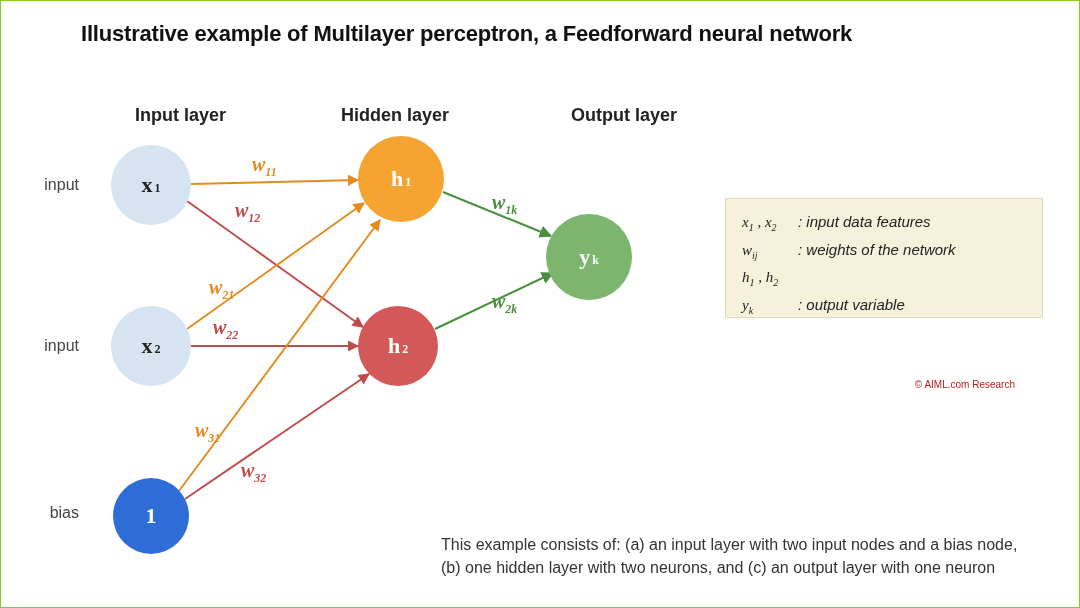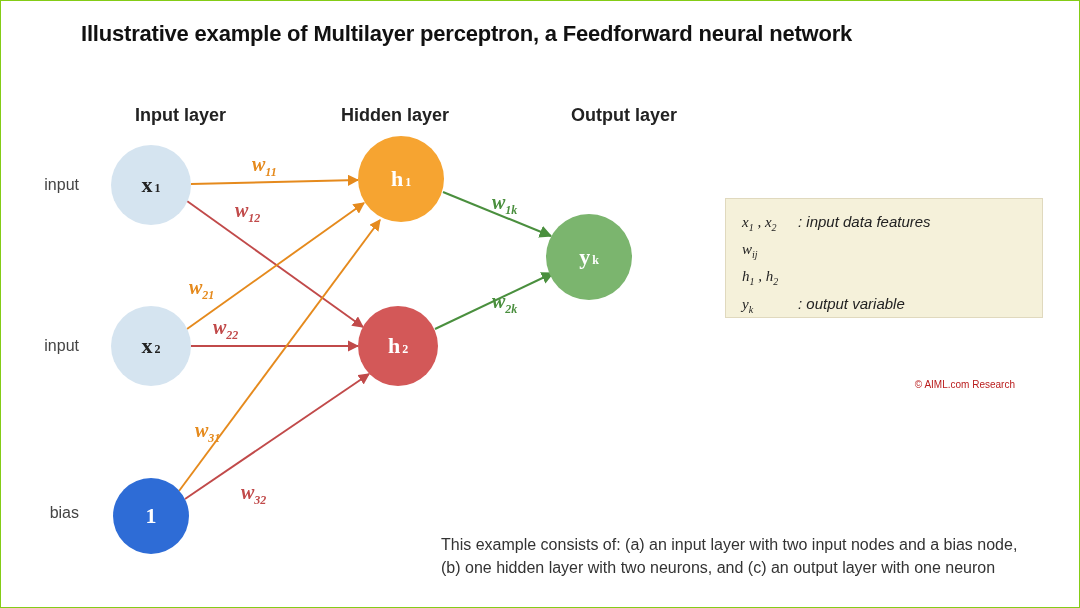--- a/index.html
+++ b/index.html
@@ -202,46 +202,47 @@
         <span class="sub">k</span>
       </span>
   </div>
 
   <div class="wlabel orange" style="top:152px; left:251px;text-align:center;">
     <span>w</span><span class="sub">11</span>
   </div>
   <div class="wlabel red" style="top:198px; left:234px;">
     <span>w</span><span class="sub">12</span>
   </div>
-  <div class="wlabel orange" style="top:275px; left:188px;">
+  <div class="wlabel orange" style="top:275px; left:208px;">
     <span>w</span><span class="sub">21</span>
   </div>
   <div class="wlabel red" style="top:315px; left:212px;">
     <span>w</span><span class="sub">22</span>
   </div>
   <div class="wlabel orange" style="top:418px; left:194px;">
     <span>w</span><span class="sub">31</span>
   </div>
-  <div class="wlabel red" style="top:480px; left:240px;">
+  <div class="wlabel red" style="top:458px; left:240px;">
     <span>w</span><span class="sub">32</span>
   </div>
   <div class="wlabel green" style="top:190px; left:491px;">
     <span>w</span><span class="sub">1k</span>
   </div>
   <div class="wlabel green" style="top:289px; left:491px;">
     <span>w</span><span class="sub">2k</span>
   </div>
 
   <div class="legend-box">
     <div class="legend-row">
       <div class="legend-key">x<sub class="lsub">1</sub> , x<sub class="lsub">2</sub></div>
       <div class="legend-desc">: input data features</div>
     </div>
     <div class="legend-row">
       <div class="legend-key">w<sub class="lsub">ij</sub></div>
+      <div class="legend-desc">: weights of the network</div>
     </div>
     <div class="legend-row">
       <div class="legend-key">h<sub class="lsub">1</sub> , h<sub class="lsub">2</sub></div>
     </div>
     <div class="legend-row">
       <div class="legend-key">y<sub class="lsub">k</sub></div>
       <div class="legend-desc">: output variable</div>
     </div>
   </div>
 

